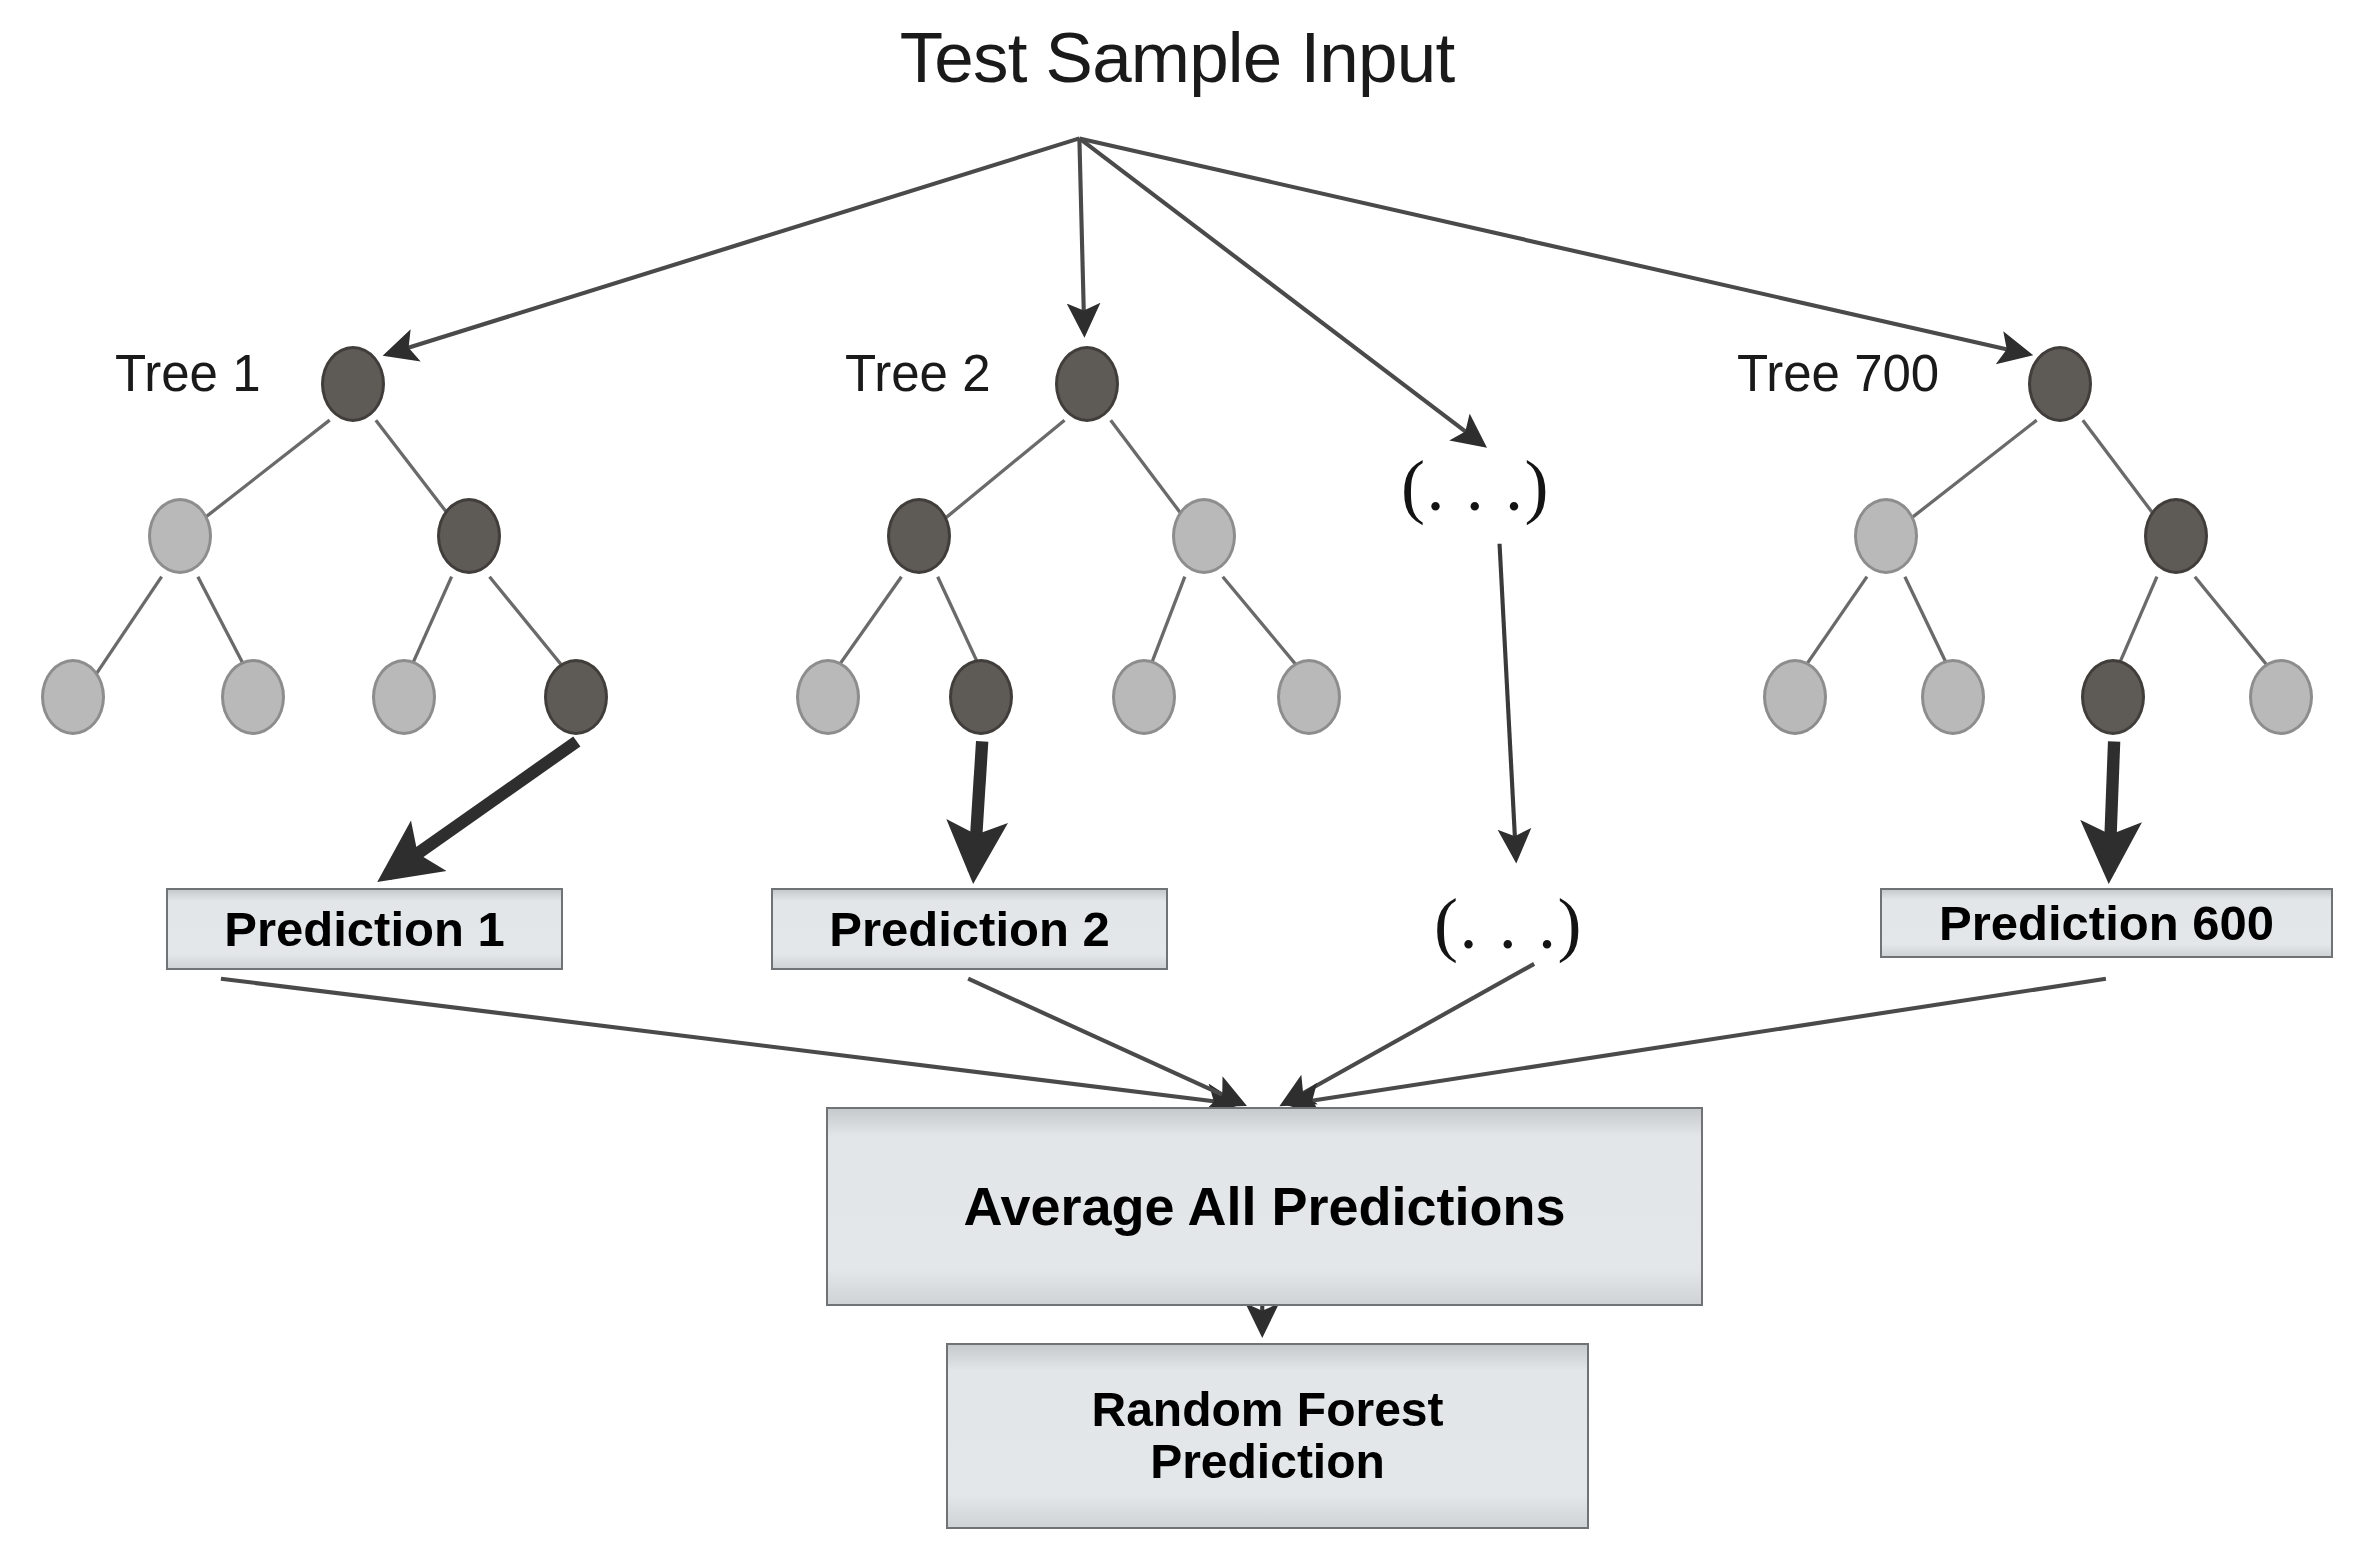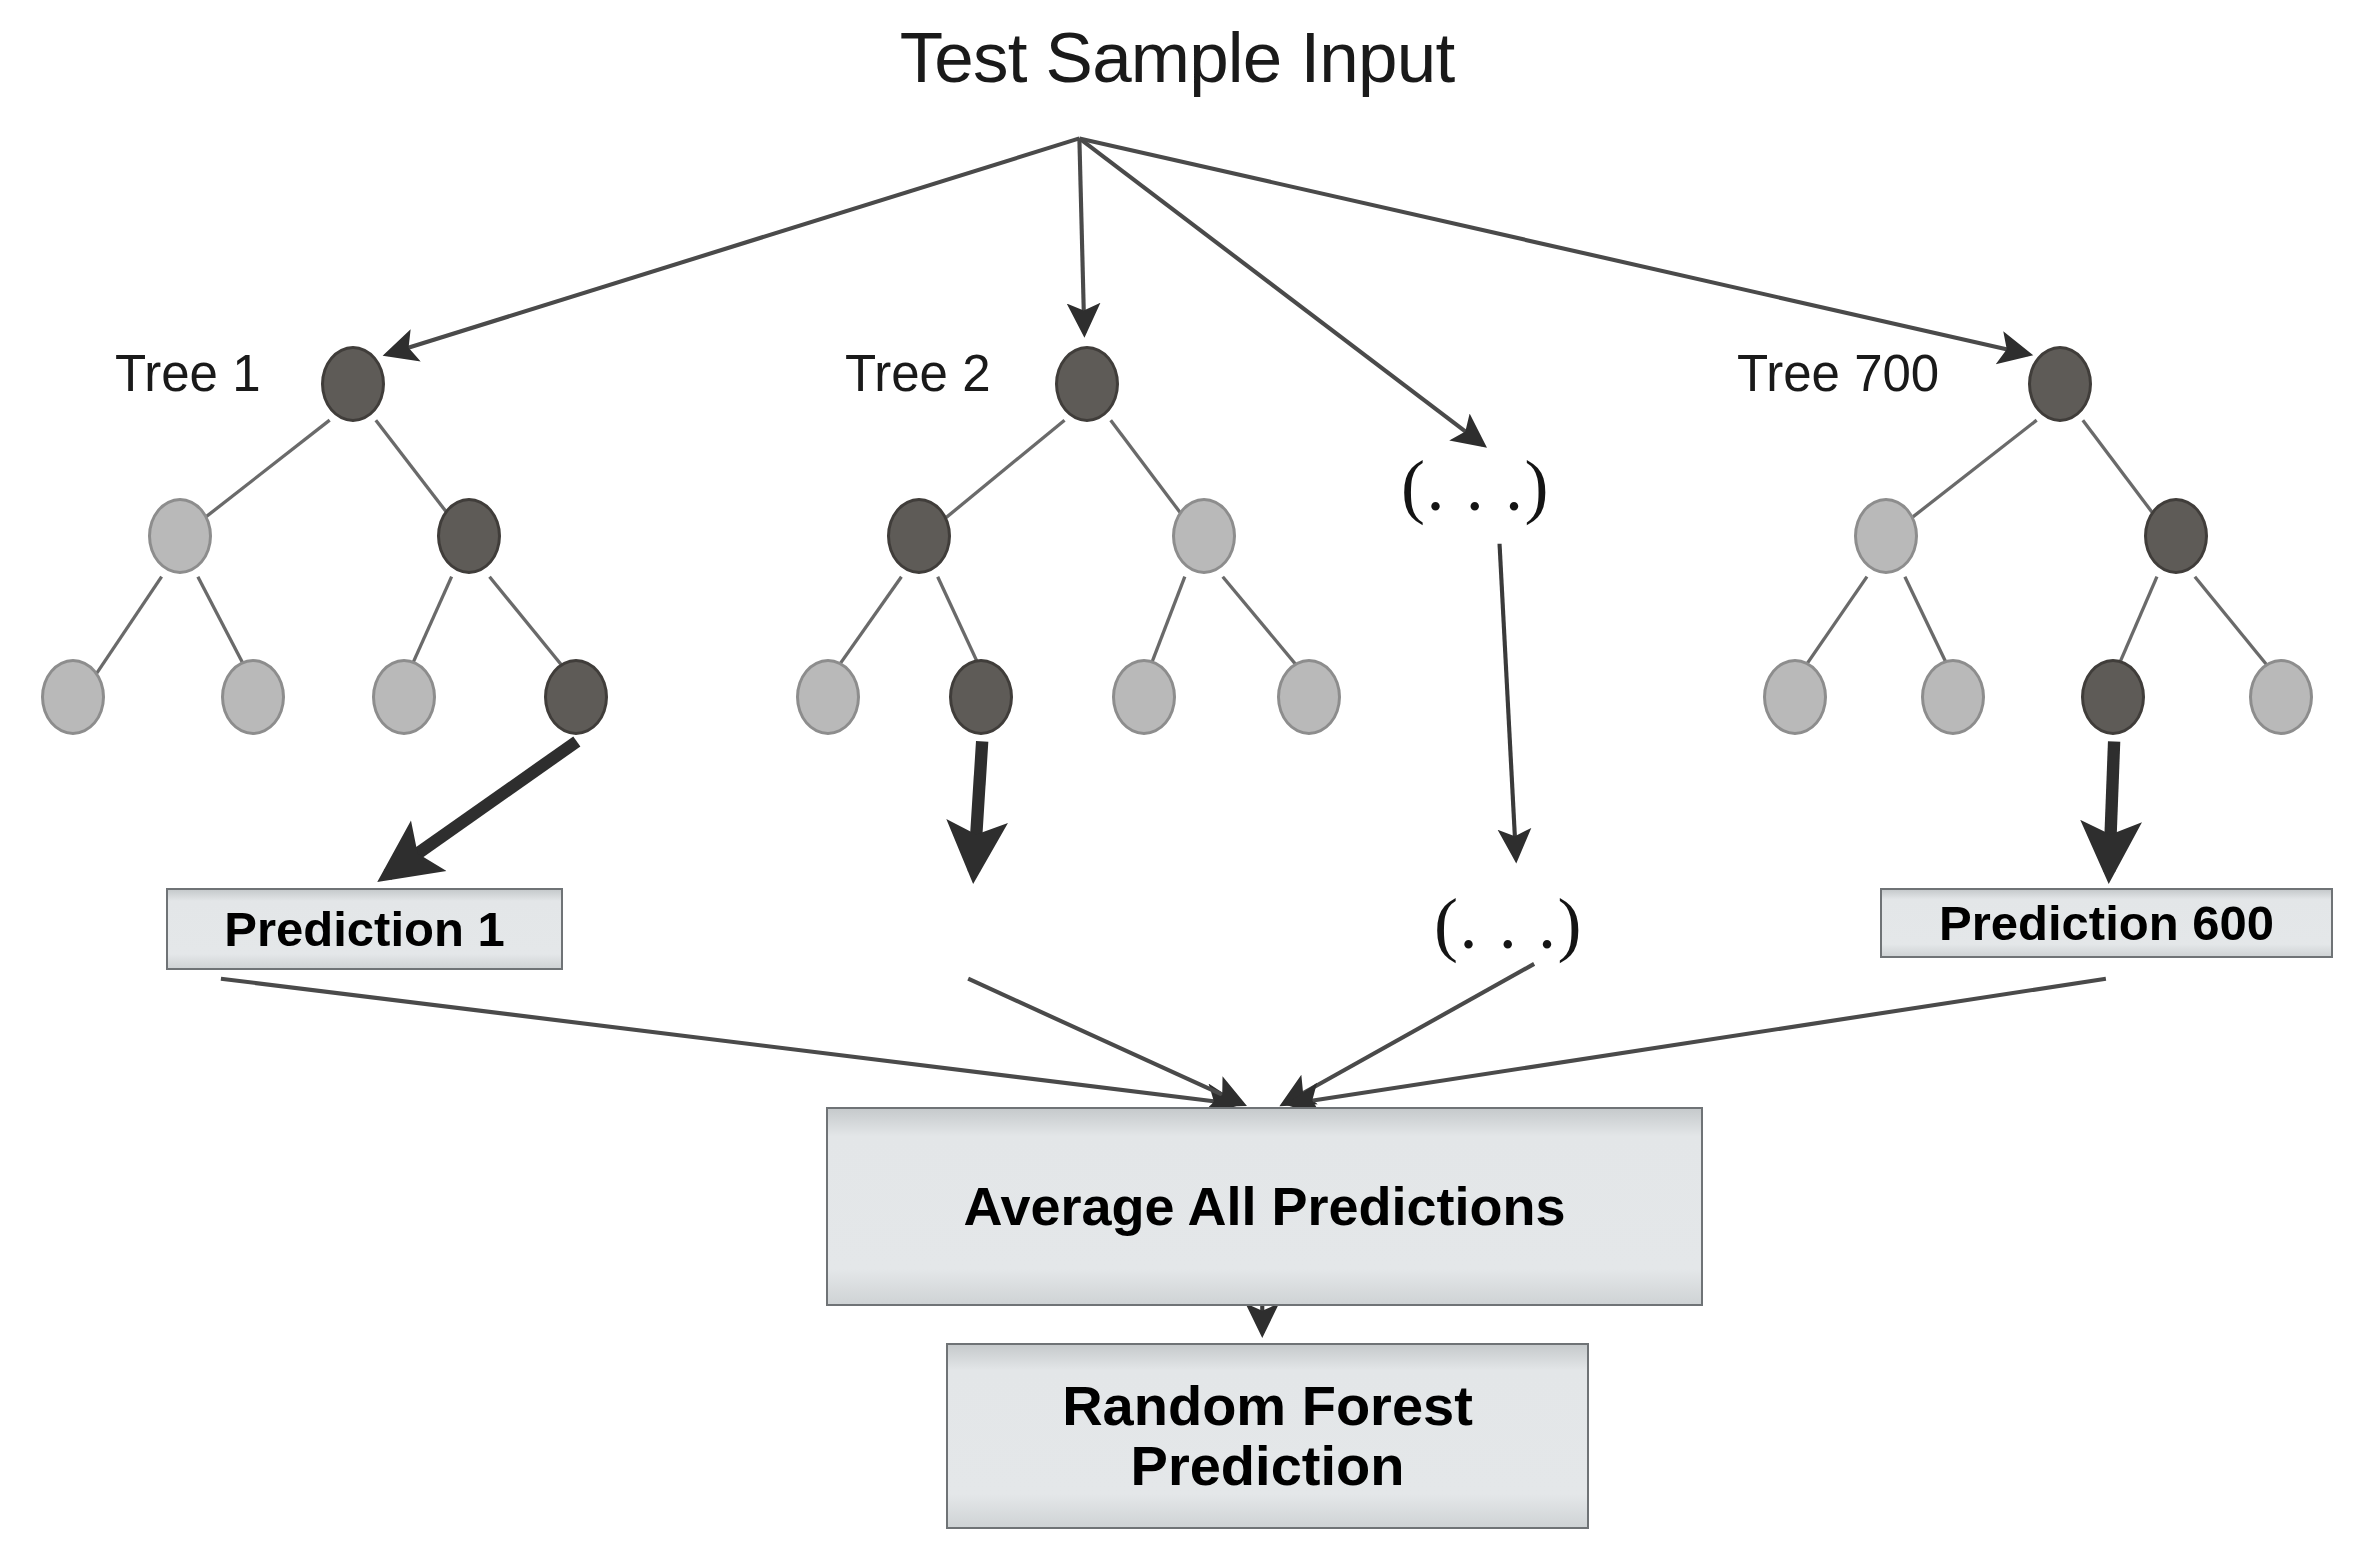--- a/index.html
+++ b/index.html
@@ -79,21 +79,21 @@
     align-items: center;
     justify-content: center;
     color: #000000;
     font-weight: bold;
     font-family: "Liberation Sans", sans-serif;
     text-align: center;
     line-height: 1.08;
   }
   .pred-box.small { font-size: 49px; }
   .pred-box.avg   { font-size: 54px; }
-  .pred-box.final { font-size: 56px; }
+  .pred-box.final { font-size: 48px; }
 </style>
 </head>
 <body>
 
 <div id="stage">
 
   <svg id="wires" viewBox="0 0 2857 1896">
     <defs>
       <marker id="ah-thin" markerWidth="9" markerHeight="9" refX="7.2" refY="4.5" orient="auto" markerUnits="strokeWidth">
         <path d="M0,0.4 L8.4,4.5 L0,8.6 L1.8,4.5 z" fill="#2e2e2e"></path>
@@ -181,20 +181,21 @@
   <div class="node dark" style="left:2144px; top:498px; width:64px; height:76px;"></div>
   <div class="node light" style="left:1763px; top:659px; width:64px; height:76px;"></div>
   <div class="node light" style="left:1921px; top:659px; width:64px; height:76px;"></div>
   <div class="node dark" style="left:2081px; top:659px; width:64px; height:76px;"></div>
   <div class="node light" style="left:2249px; top:659px; width:64px; height:76px;"></div>
 
   <div class="ellipsis" style="left:1401px; top:445px;">(. . .)</div>
   <div class="ellipsis" style="left:1434px; top:883px;">(. . .)</div>
 
   <div class="pred-box small" style="left:166px; top:888px; width:397px; height:82px;">Prediction 1</div>
+  <div class="pred-box small" style="left:771px; top:888px; width:397px; height:82px;">Prediction 2</div>
   <div class="pred-box small" style="left:1880px; top:888px; width:453px; height:70px;">Prediction 600</div>
 
   <div class="pred-box avg" style="left:826px; top:1107px; width:877px; height:199px;">Average All Predictions</div>
 
   <div class="pred-box final" style="left:946px; top:1343px; width:643px; height:186px; flex-direction:column;">
     <span>Random Forest</span>
     <span>Prediction</span>
   </div>
 
 </div>

